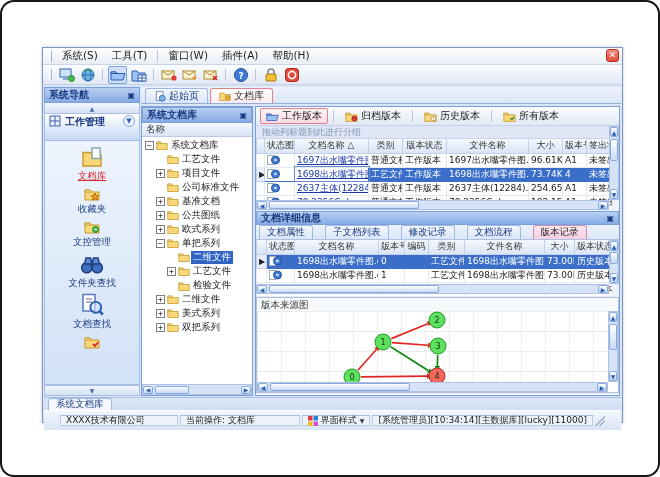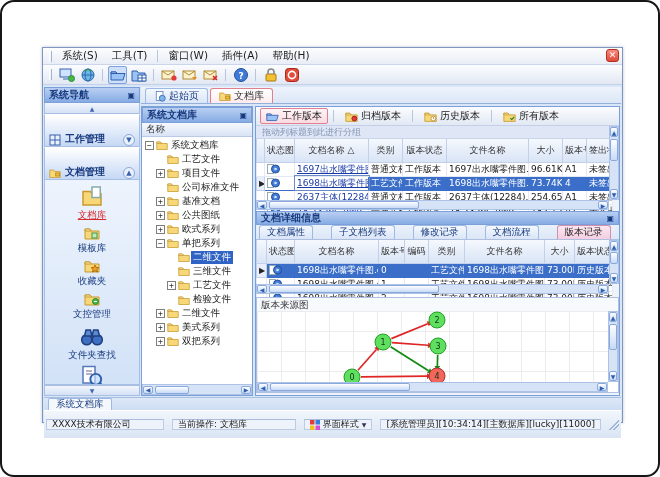--- a/index.html
+++ b/index.html
@@ -26,21 +26,21 @@
     padding-left:4px;border-bottom:1px solid #93afda;background:linear-gradient(#eef3fb,#dbe6f6);}
   .tab{height:15px;display:flex;align-items:center;gap:3px;padding:0 8px;font-size:10px;color:#17397e;
     border:1px solid #9db9e4;border-bottom:none;border-radius:3px 3px 0 0;background:linear-gradient(#f4f8fe,#d9e5f7);}
   .tab.active{border-color:#e0808f;background:linear-gradient(#fff,#fdebef);color:#333;}
   .closeX{position:absolute;right:3px;top:1px;width:13px;height:13px;border-radius:3px;background:linear-gradient(#f98a7e,#e04b3a);
     border:1px solid #b03020;color:#fff;font-size:9px;line-height:11px;text-align:center;font-weight:bold;}
   
   .sidebar{position:absolute;left:1px;top:39px;width:96px;height:309px;display:flex;flex-direction:column;background:#14b8a6;}
   .scrollstrip{height:11px;background:linear-gradient(#f2f6fd,#d4e1f5);border:1px solid #a8bfe3;border-top:none;
     display:flex;align-items:center;justify-content:center;font-size:6px;color:#4268ad;}
-  .navgroup{height:33px;display:flex;align-items:flex-end;gap:4px;padding:0 4px;font-size:10px;font-weight:bold;color:#17397e;
+  .navgroup{height:27px;display:flex;align-items:flex-start;gap:4px;padding:0 4px;font-size:10px;font-weight:bold;color:#17397e;
     background:linear-gradient(#ffffff,#c6d8f5);border:1px solid #a8bfe3;border-top:1px solid #fff;}
   .navgroup .chev{margin-left:auto;width:12px;height:12px;border:1px solid #8aa8d8;border-radius:6px;background:#eaf1fc;
     font-size:7px;color:#3a62ad;display:flex;align-items:center;justify-content:center;}
   .navitems{flex:1;background:linear-gradient(#eef4fd,#d2e2f7);border:1px solid #a8bfe3;border-top:none;
     display:flex;flex-direction:column;align-items:center;padding-top:4px;gap:3px;overflow:hidden;}
   .navitem{display:flex;flex-direction:column;align-items:center;gap:1px;width:90%;}
   .navitem .lbl{font-size:9.5px;color:#17397e;}
   .navitem.selected .lbl{color:#d42a2a;text-decoration:underline;}
   
   .treepanel{position:absolute;left:98px;top:58px;width:112px;height:290px;background:#fff;border:1px solid #7b9fd8;
@@ -59,31 +59,31 @@
   .vbar{position:absolute;left:0;top:0;right:0;height:19px;background:linear-gradient(#fbfcfe,#e2e9f4);
     border-bottom:1px solid #c3d0e8;display:flex;align-items:center;gap:2px;padding-left:4px;}
   .vbtn{height:16px;display:flex;align-items:center;gap:3px;font-size:10px;color:#222;padding:0 5px;
     border:1px solid transparent;border-radius:2px;}
   .vbtn.active{border-color:#e08090;background:linear-gradient(#fff4f6,#fadbe2);}
   .hintrow{position:absolute;left:0;top:19px;right:10px;height:13px;background:#dfe7f6;font-size:9px;color:#8794b5;
     padding:0 6px;display:flex;align-items:center;border-bottom:1px solid #c8d4ea;}
   table{border-collapse:collapse;table-layout:fixed;}
   .grid{position:absolute;left:0;background:#fff;font-size:9px;color:#1a1a1a;width:356px;}
   .grid th{background:linear-gradient(#f5f8fd,#d9e4f6);border:1px solid #c2d0ea;border-top:none;font-weight:normal;
-    font-size:9px;color:#333;height:23px;padding:0 2px;white-space:nowrap;overflow:hidden;text-align:center;}
+    font-size:9px;color:#333;height:14px;padding:0 2px;white-space:nowrap;overflow:hidden;text-align:center;}
   .grid td{border:1px solid #e4eaf4;border-top:none;height:12px;padding:0 2px;white-space:nowrap;overflow:hidden;}
   .grid tr.selected td{background:#3a6ec9;color:#fff;border-color:#3a6ec9;}
   .grid td.white-keep{background:#fff !important;color:#1a1a1a;}
   .grid a{color:#1a3aa8;text-decoration:underline;}
   .grid td.editbox{background:#fff !important;outline:1px solid #6a8bc5;}
   .ind{color:#222;font-size:8px;text-align:center;}
   .grid tr.selected td.ind{background:#e8eefa;color:#222;border-color:#c2d0ea;}
   
   .detailhdr{position:absolute;left:0;right:0;height:14px;}
-  .dtabs{position:absolute;left:0;right:0;height:15px;display:flex;align-items:flex-end;gap:18px;padding-left:3px;
+  .dtabs{position:absolute;left:0;right:0;height:15px;display:flex;align-items:flex-end;gap:12px;padding-left:3px;
     background:linear-gradient(#eaf1fb,#dce7f6);border-bottom:1px solid #aebfe0;}
   .dtab{height:14px;padding:0 7px;font-size:9.5px;color:#17397e;border:1px solid #9db9e4;border-bottom:none;
     border-radius:3px 3px 0 0;background:linear-gradient(#f4f8fe,#d9e5f7);display:flex;align-items:center;}
   .dtab.active{background:linear-gradient(#fbe7f0,#f3cde0);border-color:#cf8fae;color:#222;}
   
   .sb{background:#d6e3f7;border:1px solid #aec2e6;display:flex;position:absolute;}
   .sb .ar{background:linear-gradient(#fdfeff,#c8daf6);border:1px solid #89a9dd;color:#2d5fae;font-size:6px;
     display:flex;align-items:center;justify-content:center;flex:none;border-radius:2px;}
   .sb .thumb{background:linear-gradient(#fdfeff,#c8daf6);border:1px solid #89a9dd;border-radius:2px;}
   .sb.h{height:10px;align-items:center;}
@@ -94,22 +94,22 @@
   .graphbox{position:absolute;left:0;right:0;background:#fff;border:1px solid #aebfe0;}
   .graphlabel{font-size:9.5px;color:#333;padding:1px 4px;border-bottom:1px solid #701a75;background:#f7fafd;}
   .gcanvas{position:absolute;left:0;top:13px;right:10px;bottom:10px;overflow:hidden;
     background-image:linear-gradient(#ececec 1px,transparent 1px),linear-gradient(90deg,#ececec 1px,transparent 1px);
     background-size:24px 20px;background-color:#fff;}
   
   .msgrow{position:absolute;left:1px;right:1px;top:349px;height:13px;background:linear-gradient(#dde8f7,#cdddf3);
     border-top:1px solid #a9bfe2;display:flex;align-items:flex-end;padding-left:4px;}
   .msgtab{height:12px;background:#f4f8fd;border:1px solid #9db9e4;border-bottom:none;border-radius:2px 2px 0 0;
     font-size:9.5px;color:#17397e;padding:0 7px;display:flex;align-items:center;}
-  .statusbar{position:absolute;left:1px;right:1px;top:362px;height:28px;background:linear-gradient(#f2f6fc,#d9e4f4);
-    border-top:1px solid #fff;display:flex;align-items:center;font-size:9px;color:#222;padding:0 2px;gap:8px;}
+  .statusbar{position:absolute;left:1px;right:1px;top:362px;height:20px;background:linear-gradient(#f2f6fc,#d9e4f4);
+    border-top:1px solid #fff;display:flex;align-items:center;font-size:9px;color:#222;padding:0 16px;gap:2px;}
   .cell{border:1px solid #bccbe4;border-top-color:#a9bcd9;height:11px;display:flex;align-items:center;padding:0 5px;background:#eef3fb;}
   .gripcorner{width:10px;height:11px;background:
     linear-gradient(135deg,transparent 50%,#9fb4d4 50%,#9fb4d4 60%,transparent 60%,transparent 70%,#9fb4d4 70%,#9fb4d4 80%,transparent 80%);}
   .icon16{width:16px;height:16px;display:block;}
   .pin{font-size:8px;color:#17397e;}
 </style>
 </head>
 <body>
 
 <div class="frame">
@@ -236,50 +236,30 @@
             <span style="display: inline-flex;">
               <svg class="icon16" style="width:12px;height:12px;" viewBox="0 0 12 12">
                 <rect x="1" y="1" width="10" height="10" fill="#eaf1fc" stroke="#3a62ad"></rect>
                 <line x1="1" y1="6" x2="11" y2="6" stroke="#3a62ad"></line>
                 <line x1="6" y1="1" x2="6" y2="11" stroke="#3a62ad"></line>
               </svg>
             </span>
             <span>工作管理</span>
             <span class="chev">▼</span>
           </div>
-          <div class="navgroup">
-            <span style="display: inline-flex;">
-              <svg class="icon16" style="width:12px;height:12px;" viewBox="0 0 16 16">
-                <path d="M1 4h5l1.5 2H15v8H1z" fill="#f7d778" stroke="#c79a2e"></path>
-                <rect x="9" y="8" width="5" height="4" fill="#f2c233" stroke="#a8791a"></rect>
-              </svg>
-            </span>
-            <span>文档管理</span>
-            <span class="chev">▲</span>
-          </div>
         </div>
       <div class="navitems" id="nav-items">
           <div class="navitem selected">
             <span style="display: inline-flex;">
               <svg class="icon16" style="width:24px;height:24px" viewBox="0 0 16 16">
                 <path d="M2 5h5l1 1.5h6V14H2z" fill="#f7d778" stroke="#c79a2e"></path>
                 <rect x="8" y="2" width="5.5" height="7" fill="#fff" stroke="#8aa"></rect>
               </svg>
             </span>
             <span class="lbl">文档库</span>
-          </div>
-          <div class="navitem">
-            <span style="display: inline-flex;">
-              <svg class="icon16" viewBox="0 0 16 16">
-                <path d="M1 4h5l1.5 2H15v8H1z" fill="#f7d778" stroke="#c79a2e"></path>
-                <path d="M1 4h5l1.5 2H1z" fill="#fde9a8" stroke="#c79a2e"></path>
-                <rect x="8" y="8" width="5" height="5" fill="#bfe8bf" stroke="#3c9a46"></rect>
-              </svg>
-            </span>
-            <span class="lbl">模板库</span>
           </div>
           <div class="navitem">
             <span style="display: inline-flex;">
               <svg class="icon16" viewBox="0 0 16 16">
                 <path d="M1 4h5l1.5 2H15v8H1z" fill="#f7d778" stroke="#c79a2e"></path>
                 <path d="M1 4h5l1.5 2H1z" fill="#fde9a8" stroke="#c79a2e"></path>
                 <path d="M11 7l1.2 2.4 2.6.3-1.9 1.8.5 2.5-2.4-1.2-2.4 1.2.5-2.5-1.9-1.8 2.6-.3z" fill="#f0a020" stroke="#b06a10"></path>
               </svg>
             </span>
             <span class="lbl">收藏夹</span>
@@ -442,30 +422,20 @@
           </div>
           <div class="trow selected" style="padding-left: 25px;">
             <span class="pm none">−</span>
             <span>
               <svg style="width:12px;height:12px;display:block;margin-right:1px;" viewBox="0 0 16 16">
                 <path d="M1 4h5l1.5 2H15v8H1z" fill="#f7d778" stroke="#c79a2e"></path>
                 <path d="M1 4h5l1.5 2H1z" fill="#fde9a8" stroke="#c79a2e"></path>
               </svg>
             </span>
             <span class="tlabel">二维文件</span>
-          </div>
-          <div class="trow" style="padding-left: 25px;">
-            <span class="pm none">−</span>
-            <span>
-              <svg style="width:12px;height:12px;display:block;margin-right:1px;" viewBox="0 0 16 16">
-                <path d="M1 4h5l1.5 2H15v8H1z" fill="#f7d778" stroke="#c79a2e"></path>
-                <path d="M1 4h5l1.5 2H1z" fill="#fde9a8" stroke="#c79a2e"></path>
-              </svg>
-            </span>
-            <span class="tlabel">三维文件</span>
           </div>
           <div class="trow" style="padding-left: 25px;">
             <span class="pm">+</span>
             <span>
               <svg style="width:12px;height:12px;display:block;margin-right:1px;" viewBox="0 0 16 16">
                 <path d="M1 4h5l1.5 2H15v8H1z" fill="#f7d778" stroke="#c79a2e"></path>
                 <path d="M1 4h5l1.5 2H1z" fill="#fde9a8" stroke="#c79a2e"></path>
               </svg>
             </span>
             <span class="tlabel">工艺文件</span>

